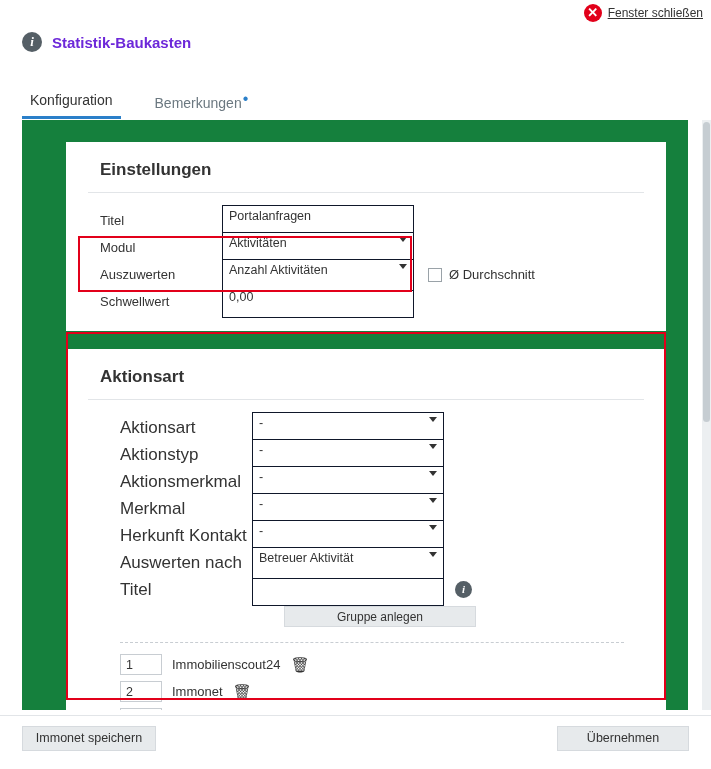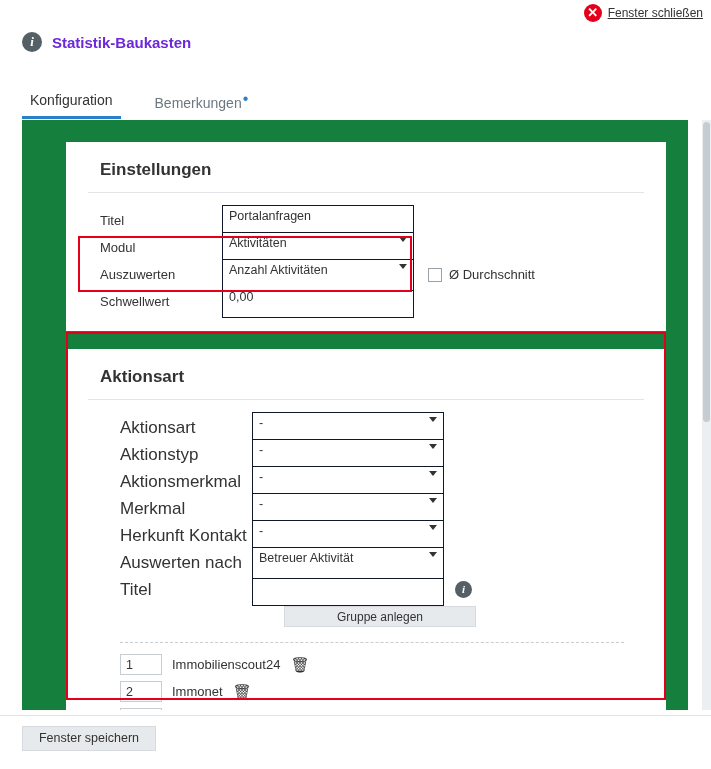--- a/index.html
+++ b/index.html
@@ -473,14 +473,15 @@
     </div>
   </div>
 
   <div class="hl-modul" style="left:44px; top:212px; width:600px; height:368px;"></div>
 </div>
 
 <div class="scroll-track"></div>
 <div class="scroll-thumb"></div>
 
 <div class="footer">
-  <div class="btn btn-save">Fenster speichern</div>
+  <div class="btn btn-save">Immonet speichern</div>
+  <div class="btn btn-apply">Übernehmen</div>
 </div>
 
 </body></html>

